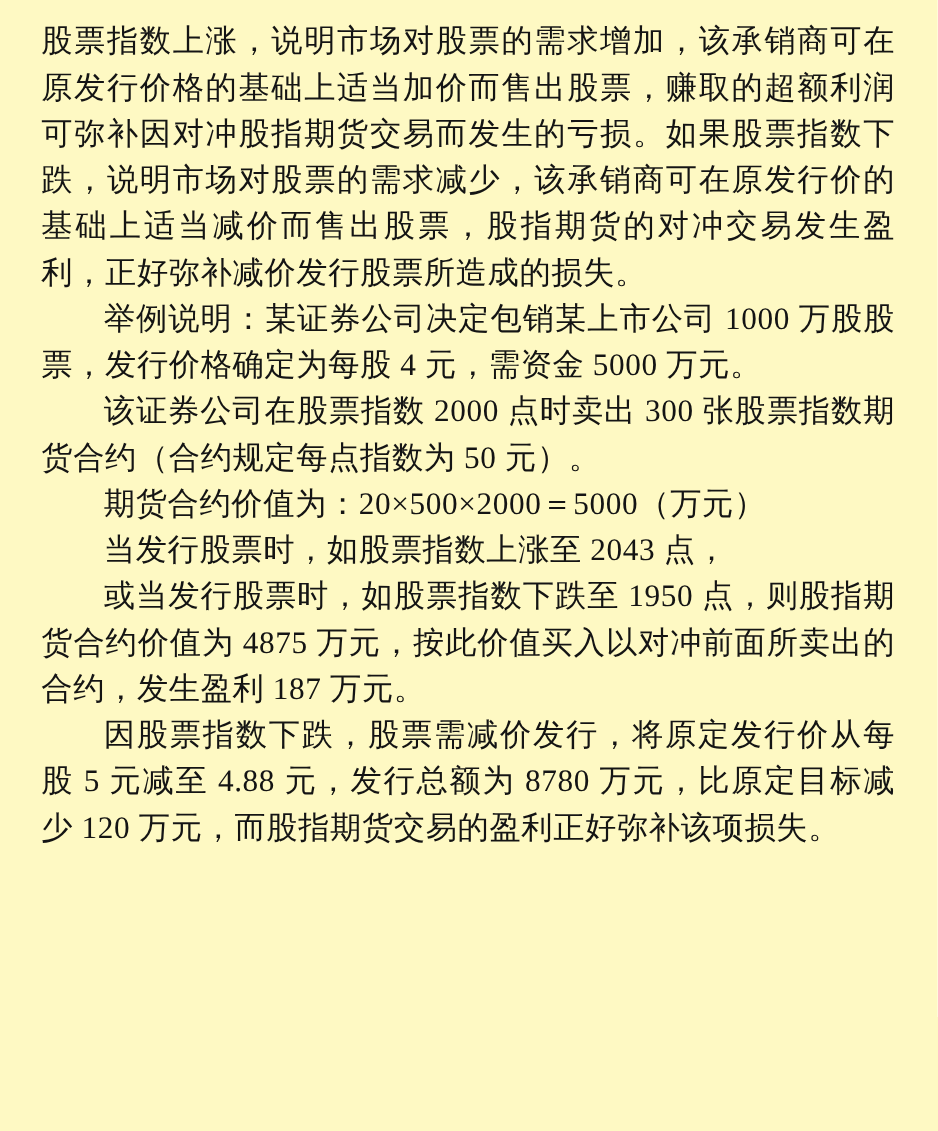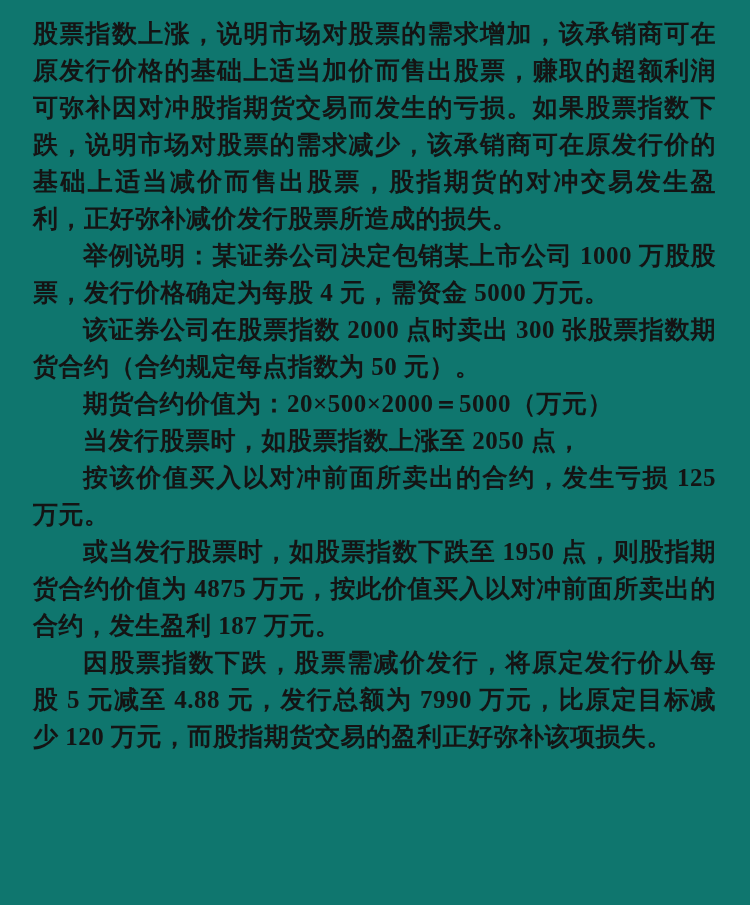--- a/index.html
+++ b/index.html
@@ -10,27 +10,26 @@
   body {
     width: 750px;
     height: 905px;
     overflow: hidden;
   }
   .page {
     box-sizing: border-box;
     width: 750px;
     height: 905px;
     padding: 15px 34px 10px 33px;
-    background: #0f766e;
+    background: #fef9c3;
     font-family: "Liberation Serif", "DejaVu Serif", serif;
     color: #141414;
     font-size: 25px;
     line-height: 37px;
     letter-spacing: 0.5px;
-    font-weight: bold;
     -webkit-font-smoothing: antialiased;
   }
   .page p {
     margin: 0;
     padding: 0;
     text-align: justify;
     text-justify: inter-ideograph;
     word-break: break-all;
   }
   .page p.indent {
@@ -39,18 +38,17 @@
 </style>
 </head>
 <body>
 
 <div class="page">
   <div id="text-block">
       <p>股票指数上涨，说明市场对股票的需求增加，该承销商可在原发行价格的基础上适当加价而售出股票，赚取的超额利润可弥补因对冲股指期货交易而发生的亏损。如果股票指数下跌，说明市场对股票的需求减少，该承销商可在原发行价的基础上适当减价而售出股票，股指期货的对冲交易发生盈利，正好弥补减价发行股票所造成的损失。</p>
       <p class="indent">举例说明：某证券公司决定包销某上市公司 1000 万股股票，发行价格确定为每股 4 元，需资金 5000 万元。</p>
       <p class="indent">该证券公司在股票指数 2000 点时卖出 300 张股票指数期货合约（合约规定每点指数为 50 元）。</p>
       <p class="indent">期货合约价值为：20×500×2000＝5000（万元）</p>
-      <p class="indent">当发行股票时，如股票指数上涨至 2050 点，</p>
-      <p class="indent">按该价值买入以对冲前面所卖出的合约，发生亏损 125 万元。</p>
+      <p class="indent">当发行股票时，如股票指数上涨至 2043 点，</p>
       <p class="indent">或当发行股票时，如股票指数下跌至 1950 点，则股指期货合约价值为 4875 万元，按此价值买入以对冲前面所卖出的合约，发生盈利 187 万元。</p>
-      <p class="indent">因股票指数下跌，股票需减价发行，将原定发行价从每股 5 元减至 4.88 元，发行总额为 7990 万元，比原定目标减少 120 万元，而股指期货交易的盈利正好弥补该项损失。</p>
+      <p class="indent">因股票指数下跌，股票需减价发行，将原定发行价从每股 5 元减至 4.88 元，发行总额为 8780 万元，比原定目标减少 120 万元，而股指期货交易的盈利正好弥补该项损失。</p>
     </div>
 </div>
 
 </body></html>

